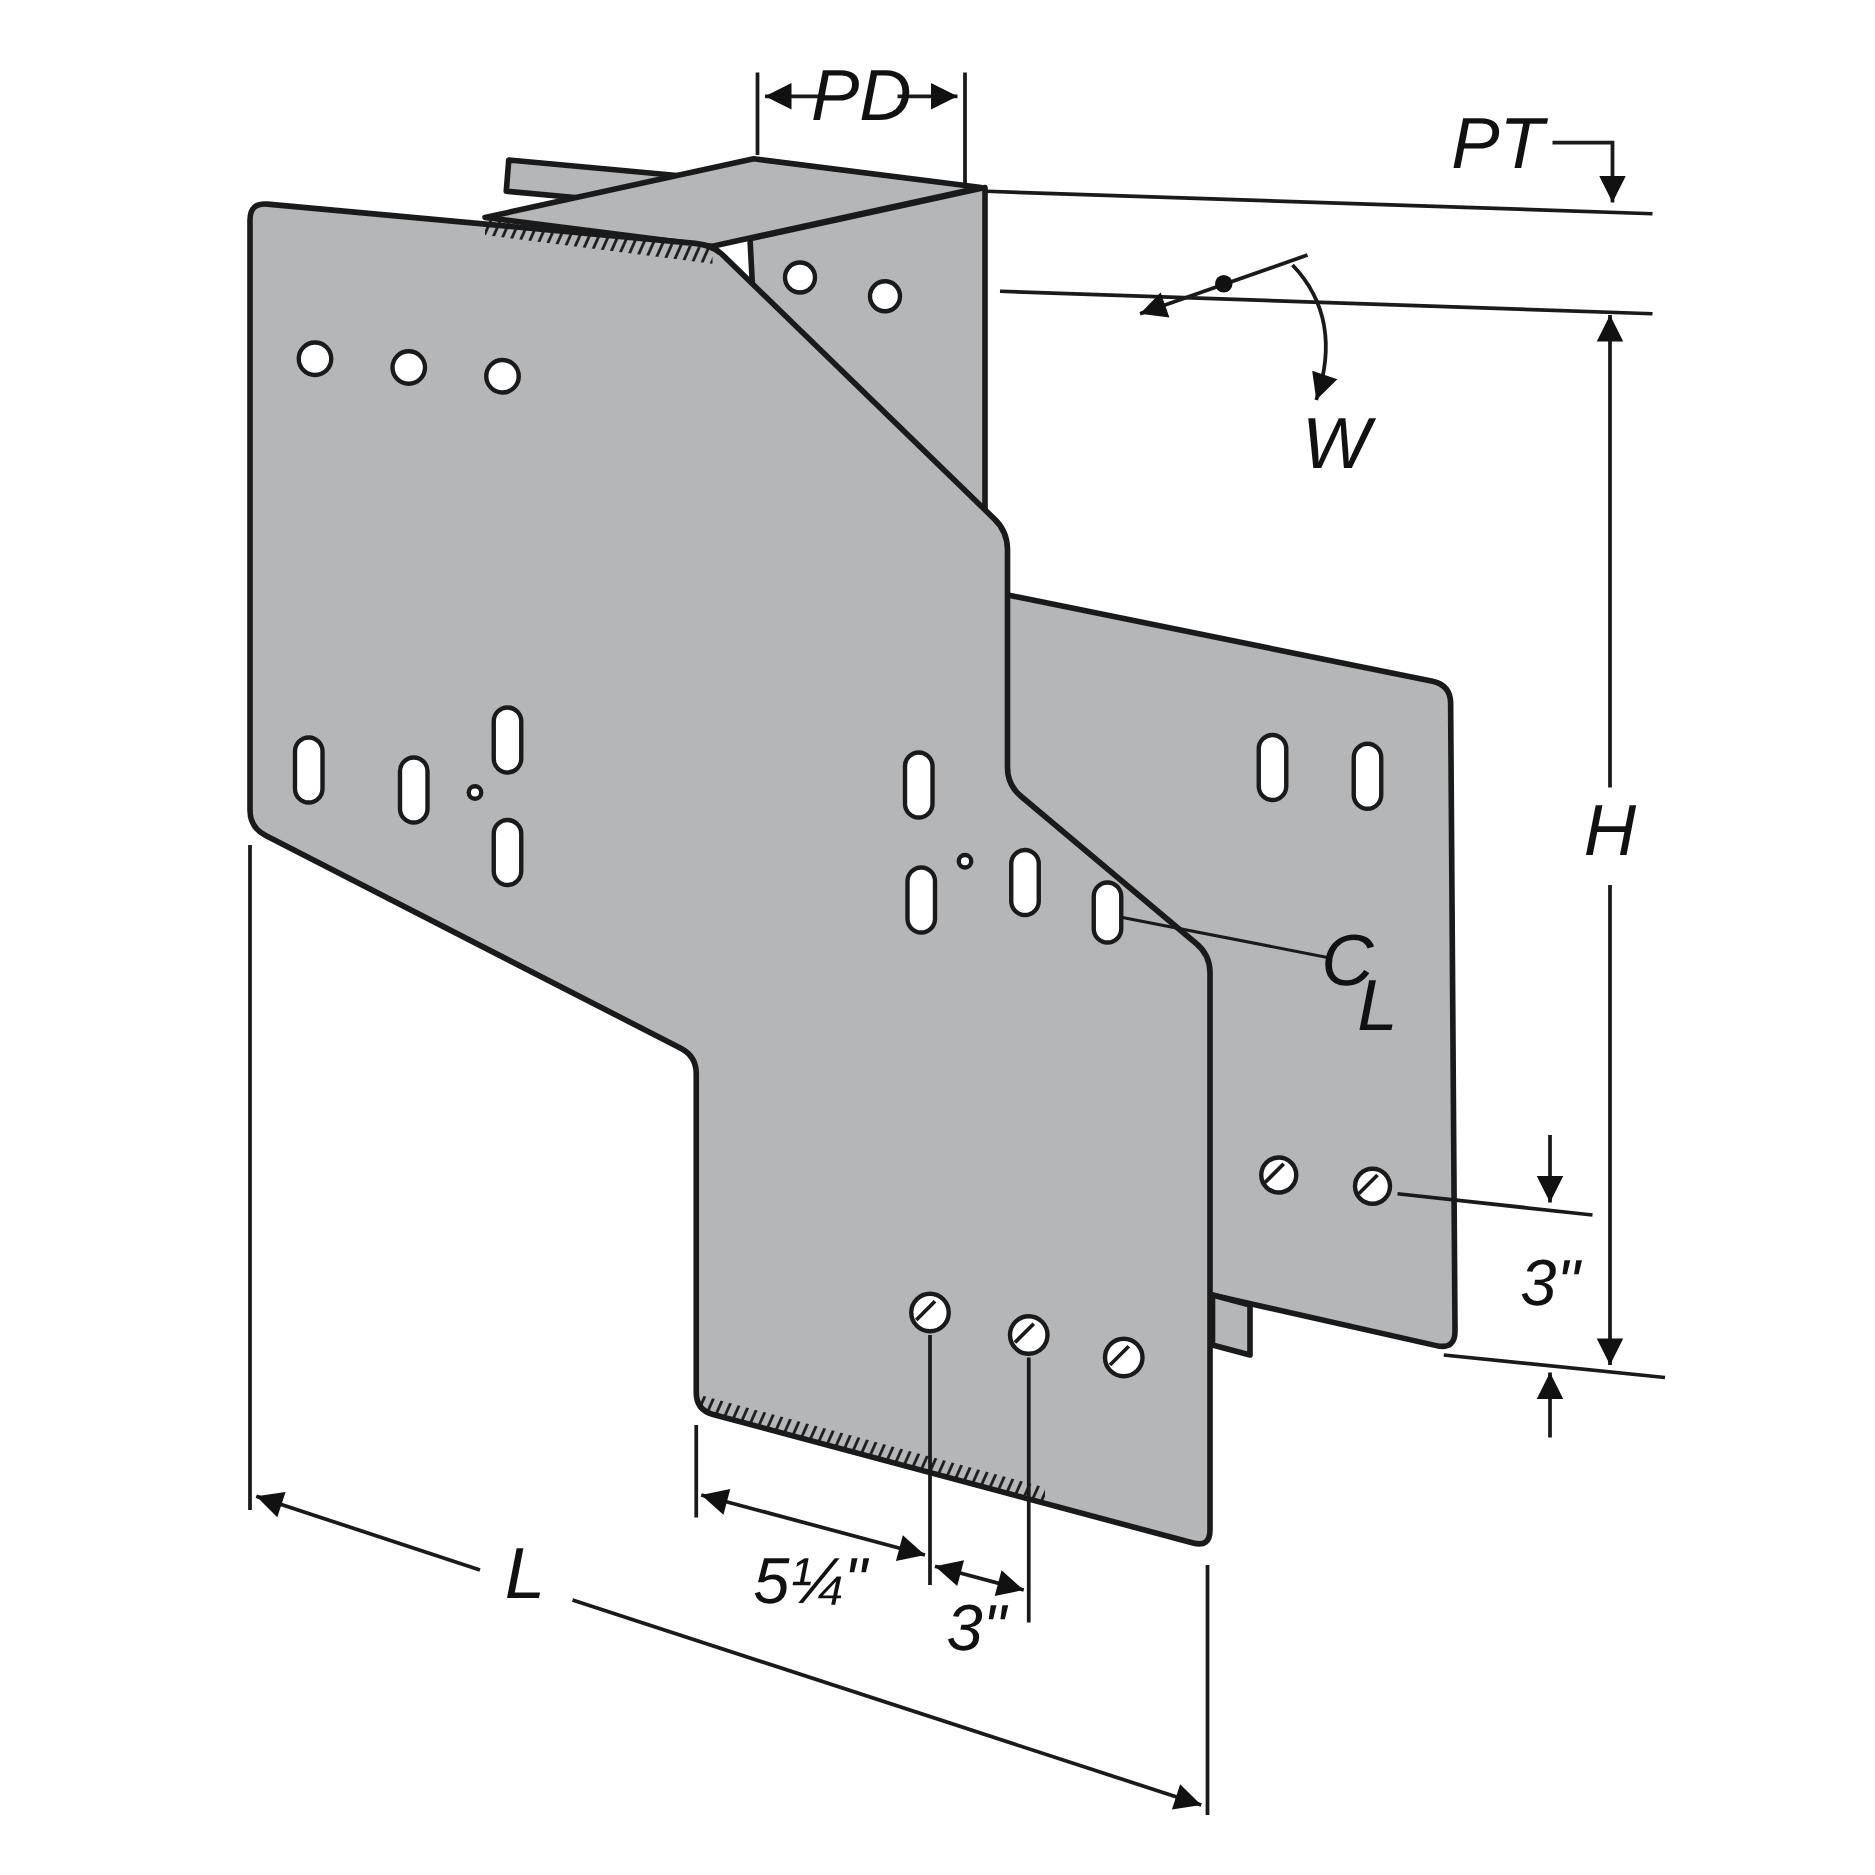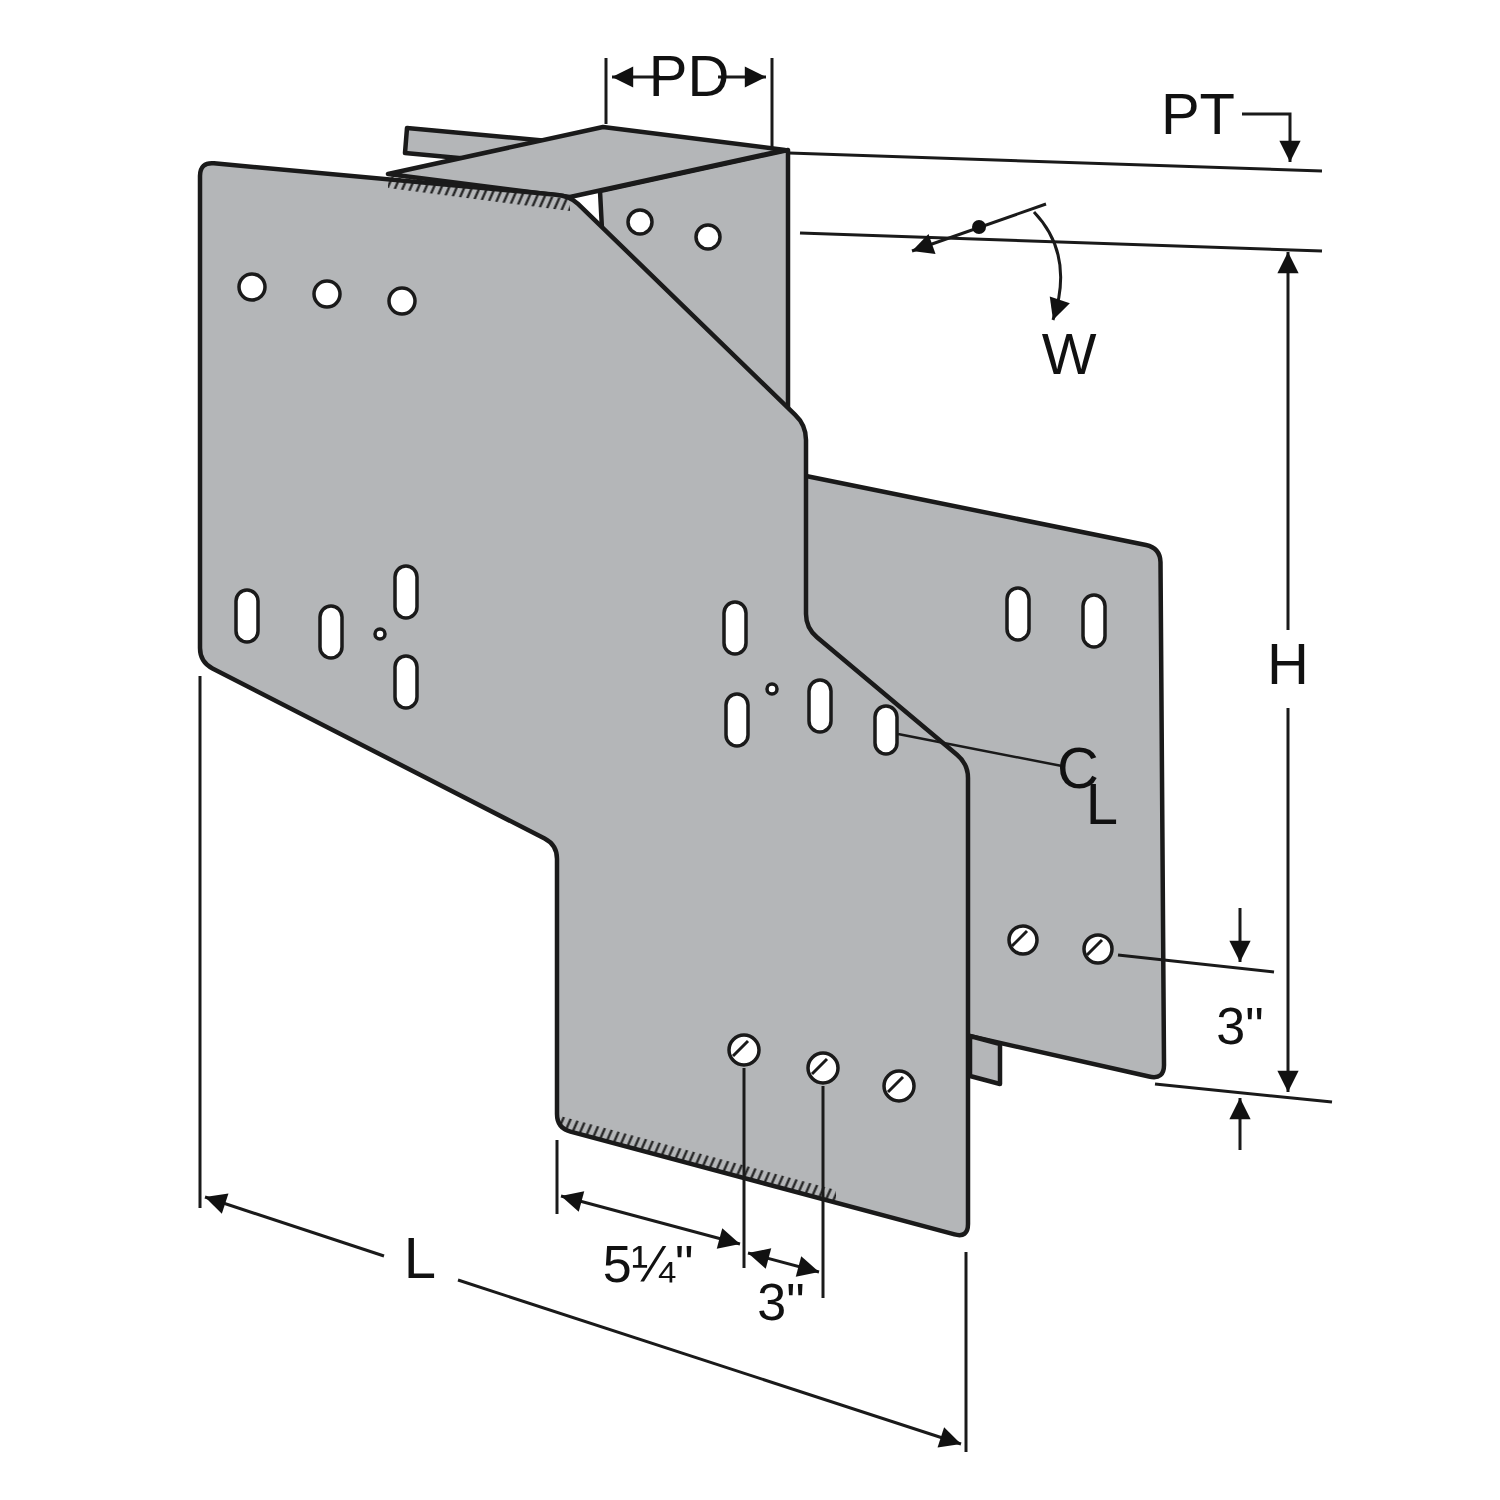--- a/index.html
+++ b/index.html
@@ -1,16 +1,16 @@
 <!DOCTYPE html>
 <html><head>
 <meta charset="utf-8">
 <style>
   html,body{margin:0;padding:0;background:#fff;}
-  .canvas{width:1500px;height:1500px;background:#ec4899;position:relative;overflow:hidden;}
+  .canvas{width:1500px;height:1500px;background:#ec4899;position:relative;overflow:hidden;font-style:italic;}
   svg{display:block;}
   text{font-family:"Liberation Sans","DejaVu Sans",sans-serif;fill:#111;}
   .lbl{font-size:58px;}
   .lbl-sm{font-size:52px;}
   .plate{stroke:#1a1a1a;stroke-width:4.5;stroke-linejoin:round;}
   .hole{fill:#ffffff;stroke:#1a1a1a;stroke-width:3.5;}
   .tick{stroke:#1a1a1a;stroke-width:3;fill:none;}
   .dim{stroke:#1a1a1a;stroke-width:3;fill:none;}
   .ext{stroke:#1a1a1a;stroke-width:3;fill:none;}
   .lead{stroke:#1a1a1a;stroke-width:2.5;fill:none;}

